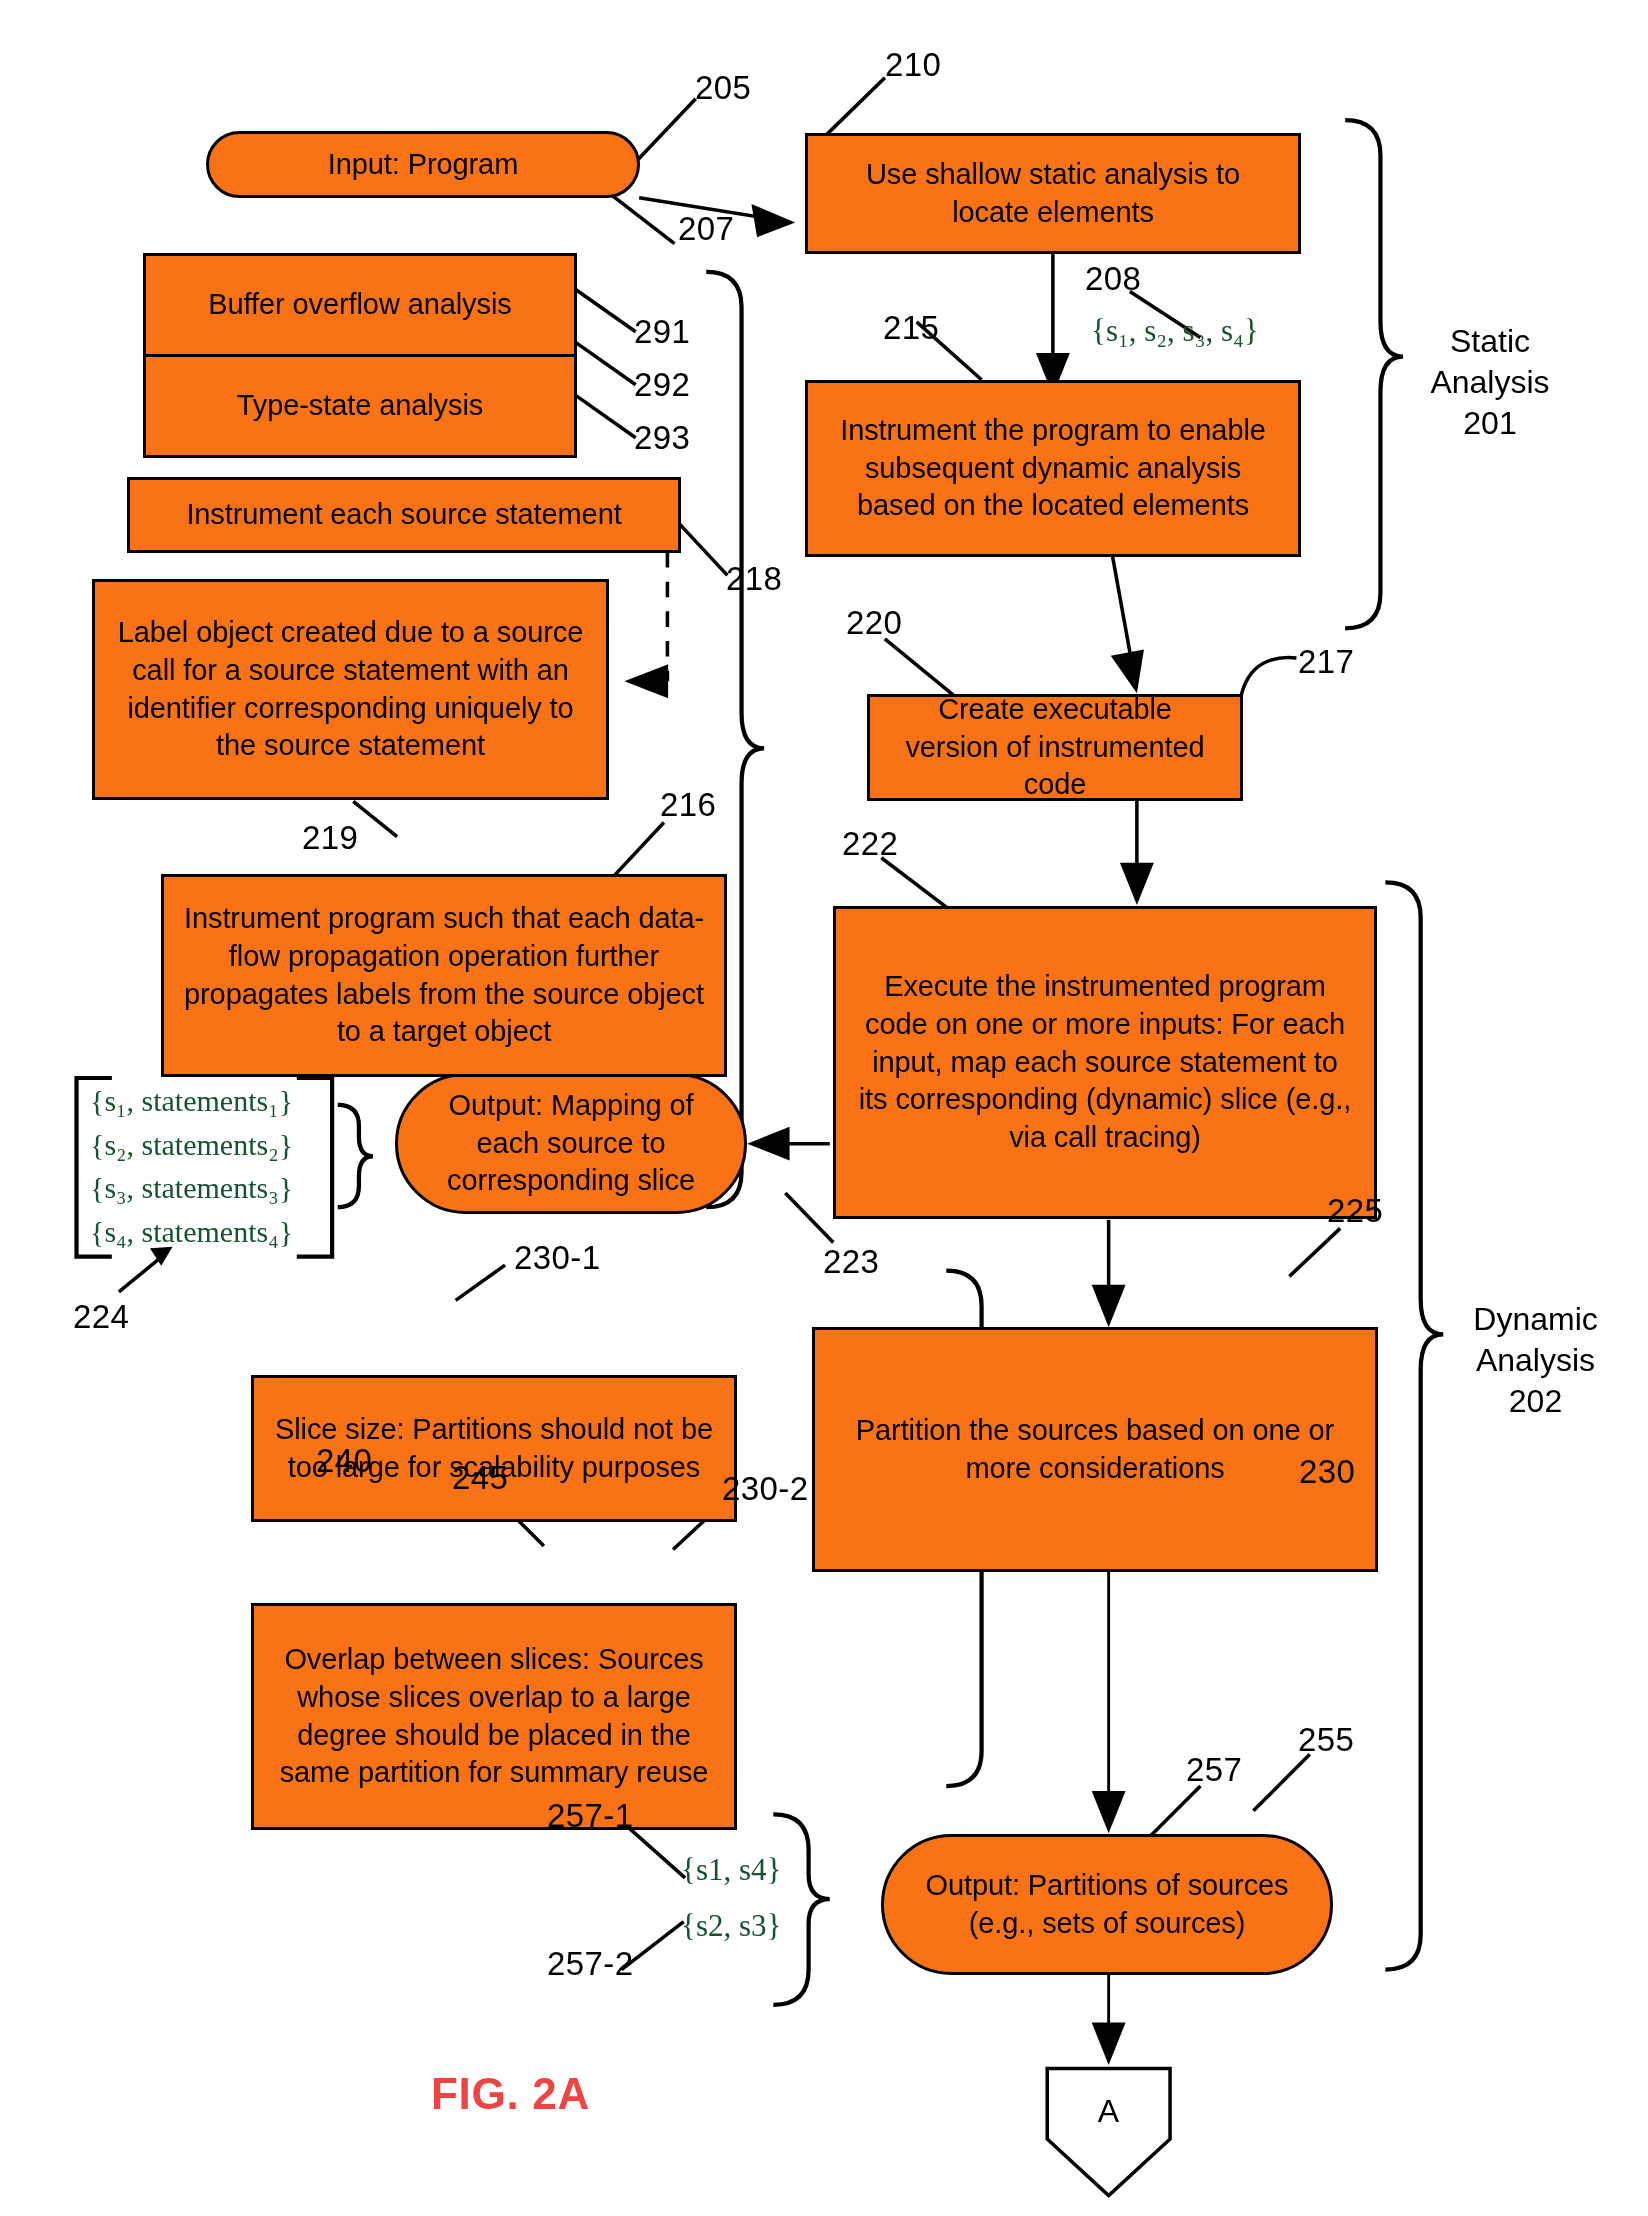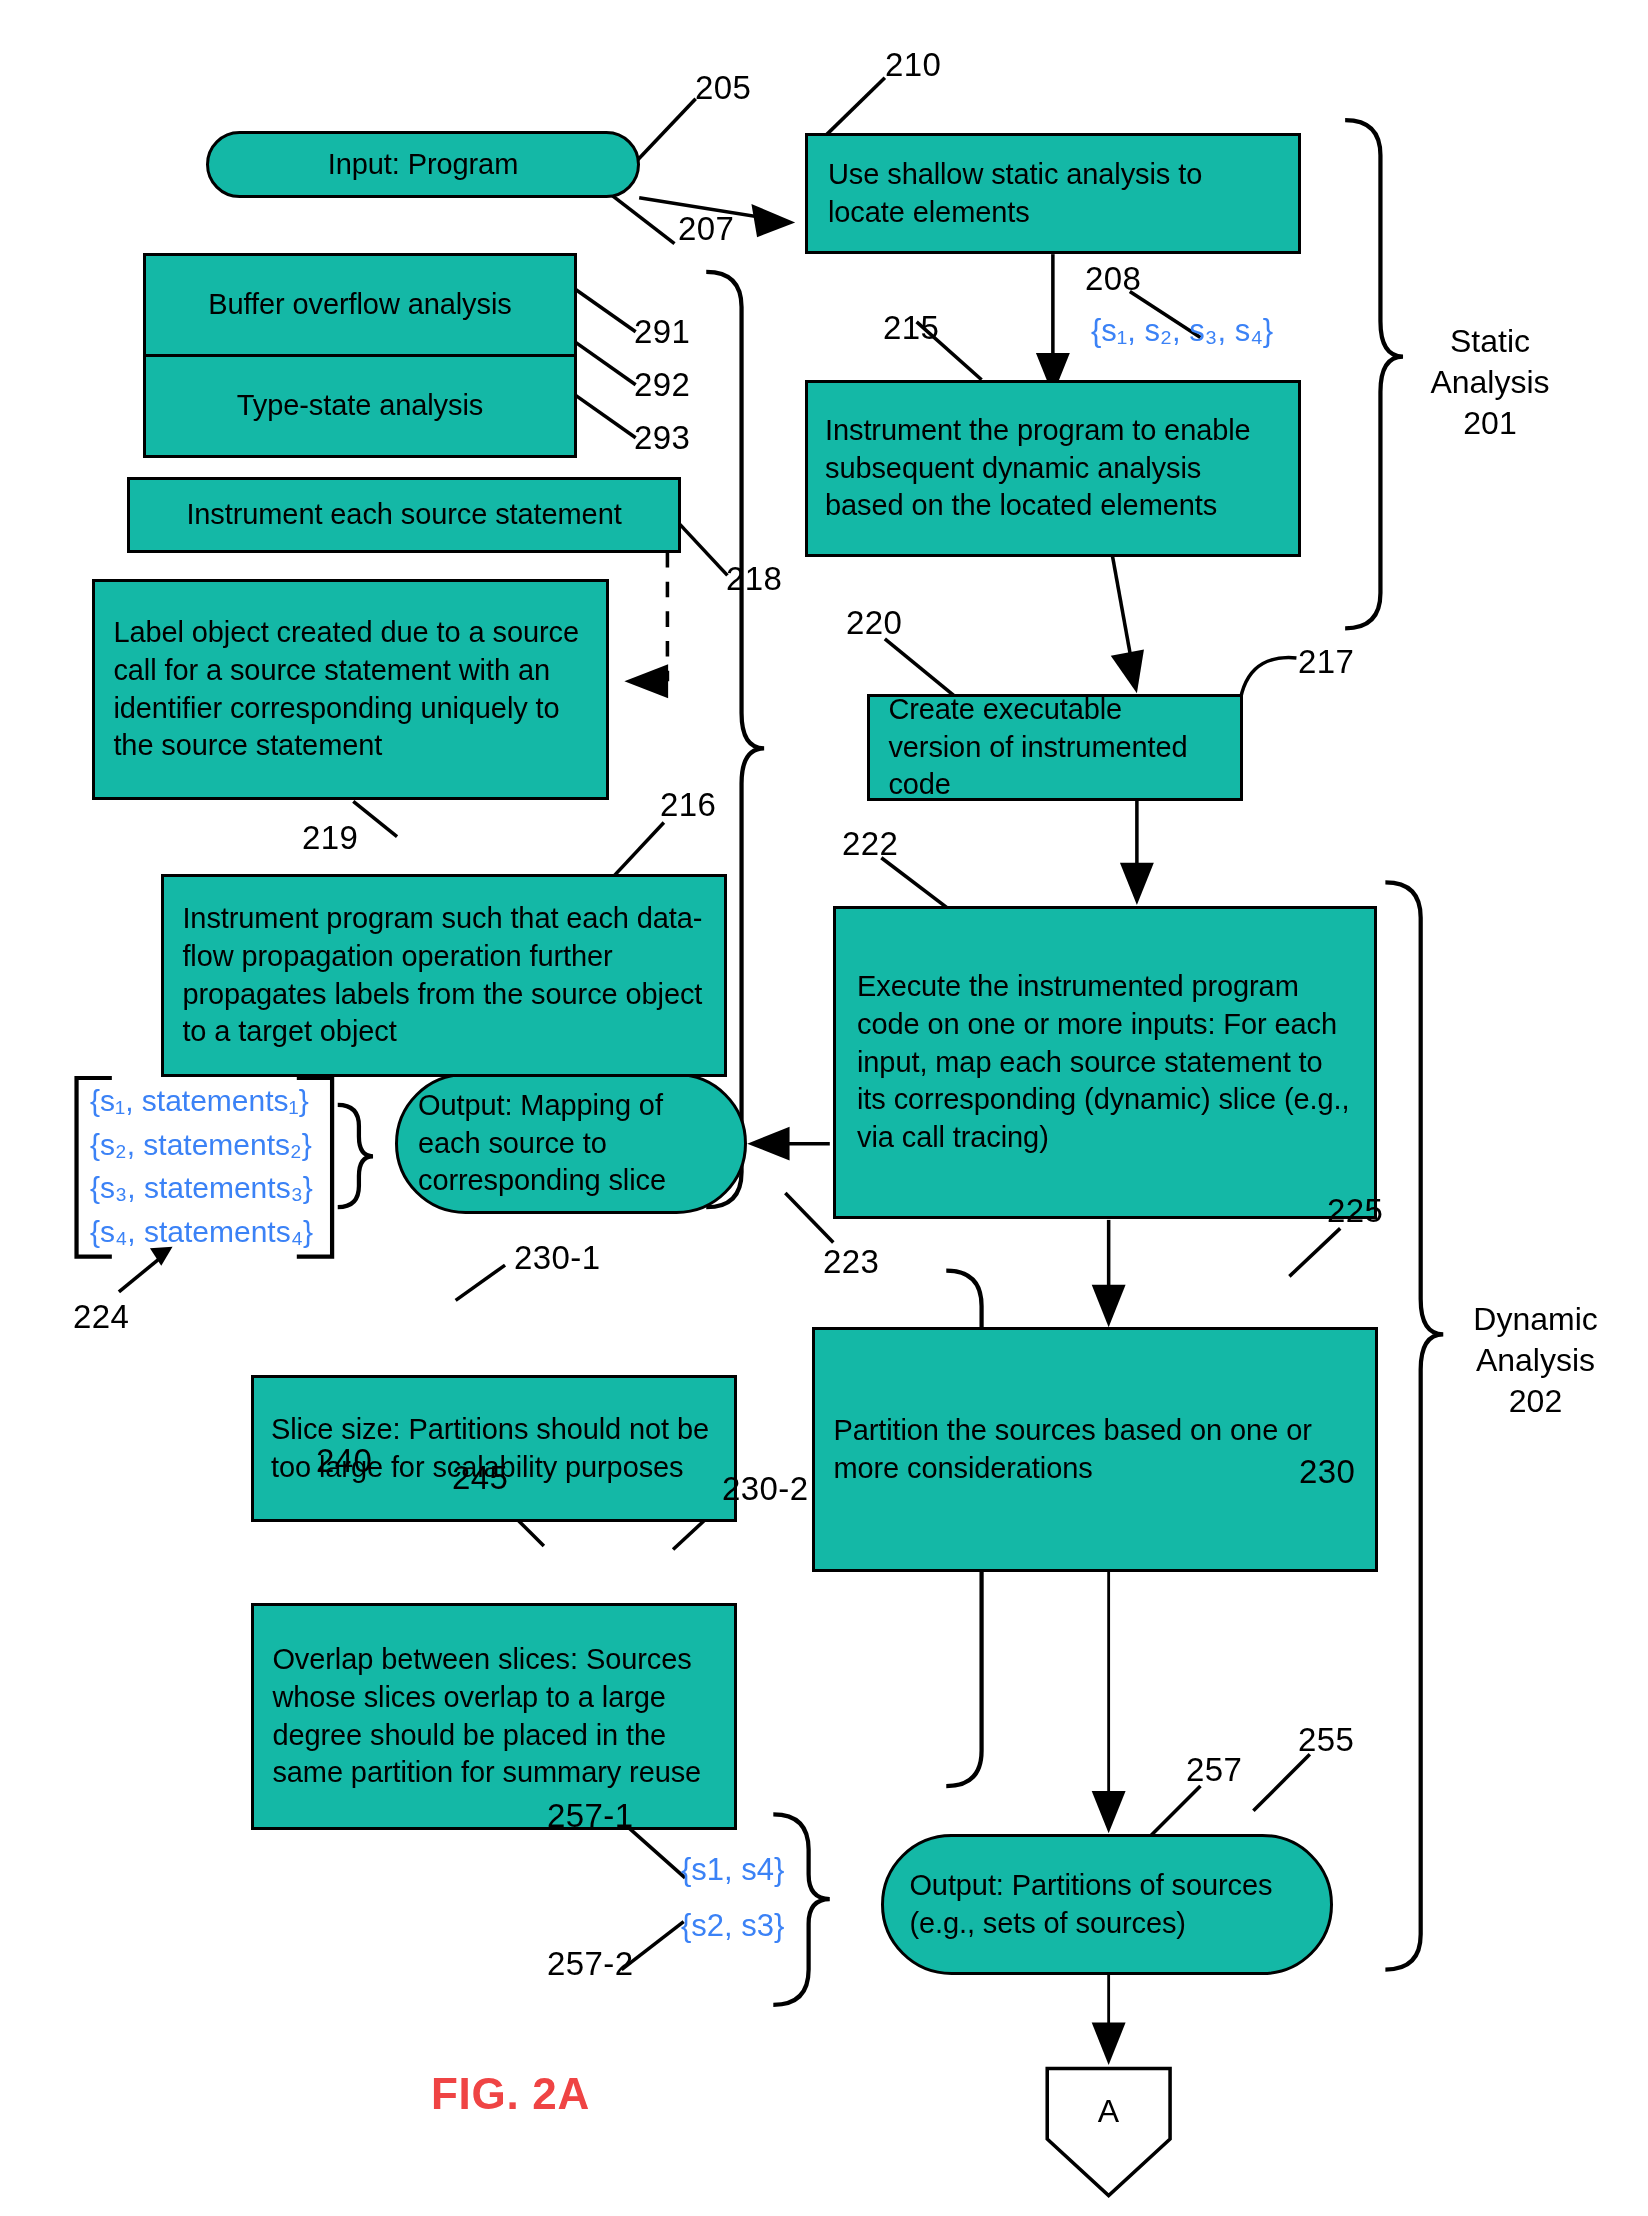--- a/index.html
+++ b/index.html
@@ -58,22 +58,23 @@
   svg.layer .arrowhead {
     fill: #000000;
     stroke: none;
   }
   .node {
     position: absolute;
     box-sizing: border-box;
     display: flex;
     align-items: center;
     justify-content: center;
+    text-align: center;
     border: 3.5px solid #000000;
-    background: #14b8a6;
+    background: #f97316;
     line-height: 1.30;
     letter-spacing: -0.1px;
     font-size: 29px;
   }
   .node.term {
     border-radius: 71px;
   }
   .node.stack {
     flex-direction: column;
     padding: 0;
@@ -103,21 +104,22 @@
     line-height: 1.28;
     text-align: center;
     white-space: pre-line;
     color: #000000;
   }
   .setlist {
     position: absolute;
     font-size: 29px;
     line-height: 1.30;
     white-space: pre-line;
-    color: #3b82f6;
+    color: #14532d;
+    font-family: Liberation Serif, serif;
   }
   .figcaption {
     position: absolute;
     font-size: 44px;
     font-weight: bold;
     letter-spacing: 0.7px;
     color: #ef4444;
   }
   .connector-letter {
     position: absolute;

